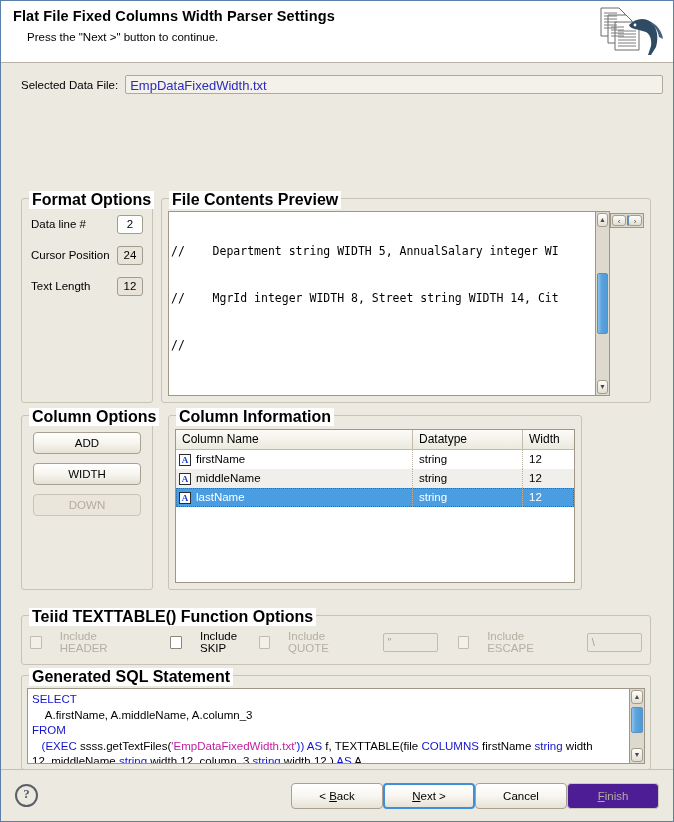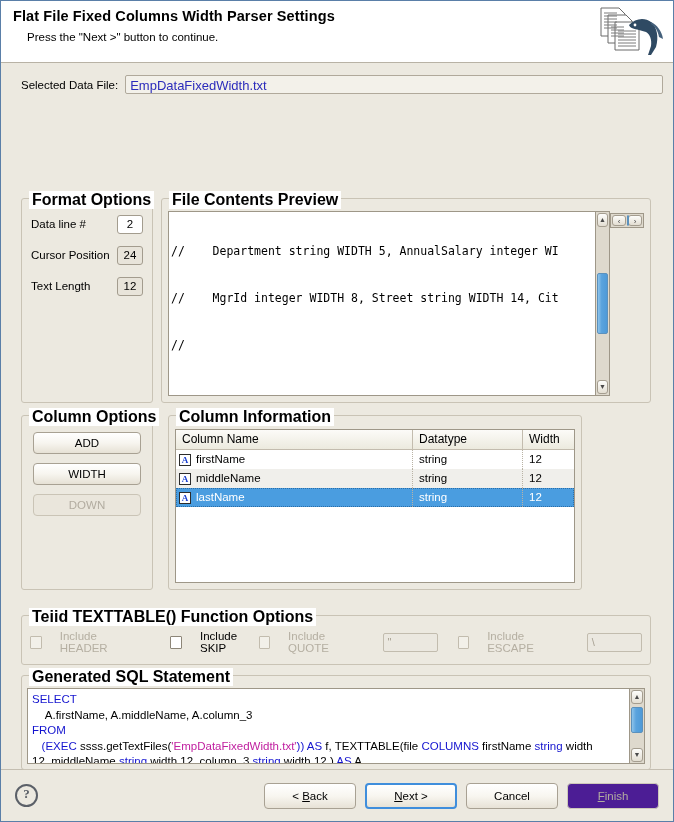--- a/index.html
+++ b/index.html
@@ -459,21 +459,20 @@
     color: #5b6068;
     font-size: 13px;
     font-weight: bold;
     line-height: 16px;
     text-align: center;
     font-family: "Liberation Serif", serif;
   }
   .btn-group {
     margin-left: auto;
     display: flex;
-    gap: 9px;
   }
   .dlg-btn {
     width: 92px;
     height: 26px;
     background: linear-gradient(to bottom,#ffffff 0%,#f8f6f0 50%,#e7e2d6 100%);
     border: 1px solid #a8a193;
     border-radius: 4px;
     font-size: 11.5px;
     line-height: 24px;
     text-align: center;

